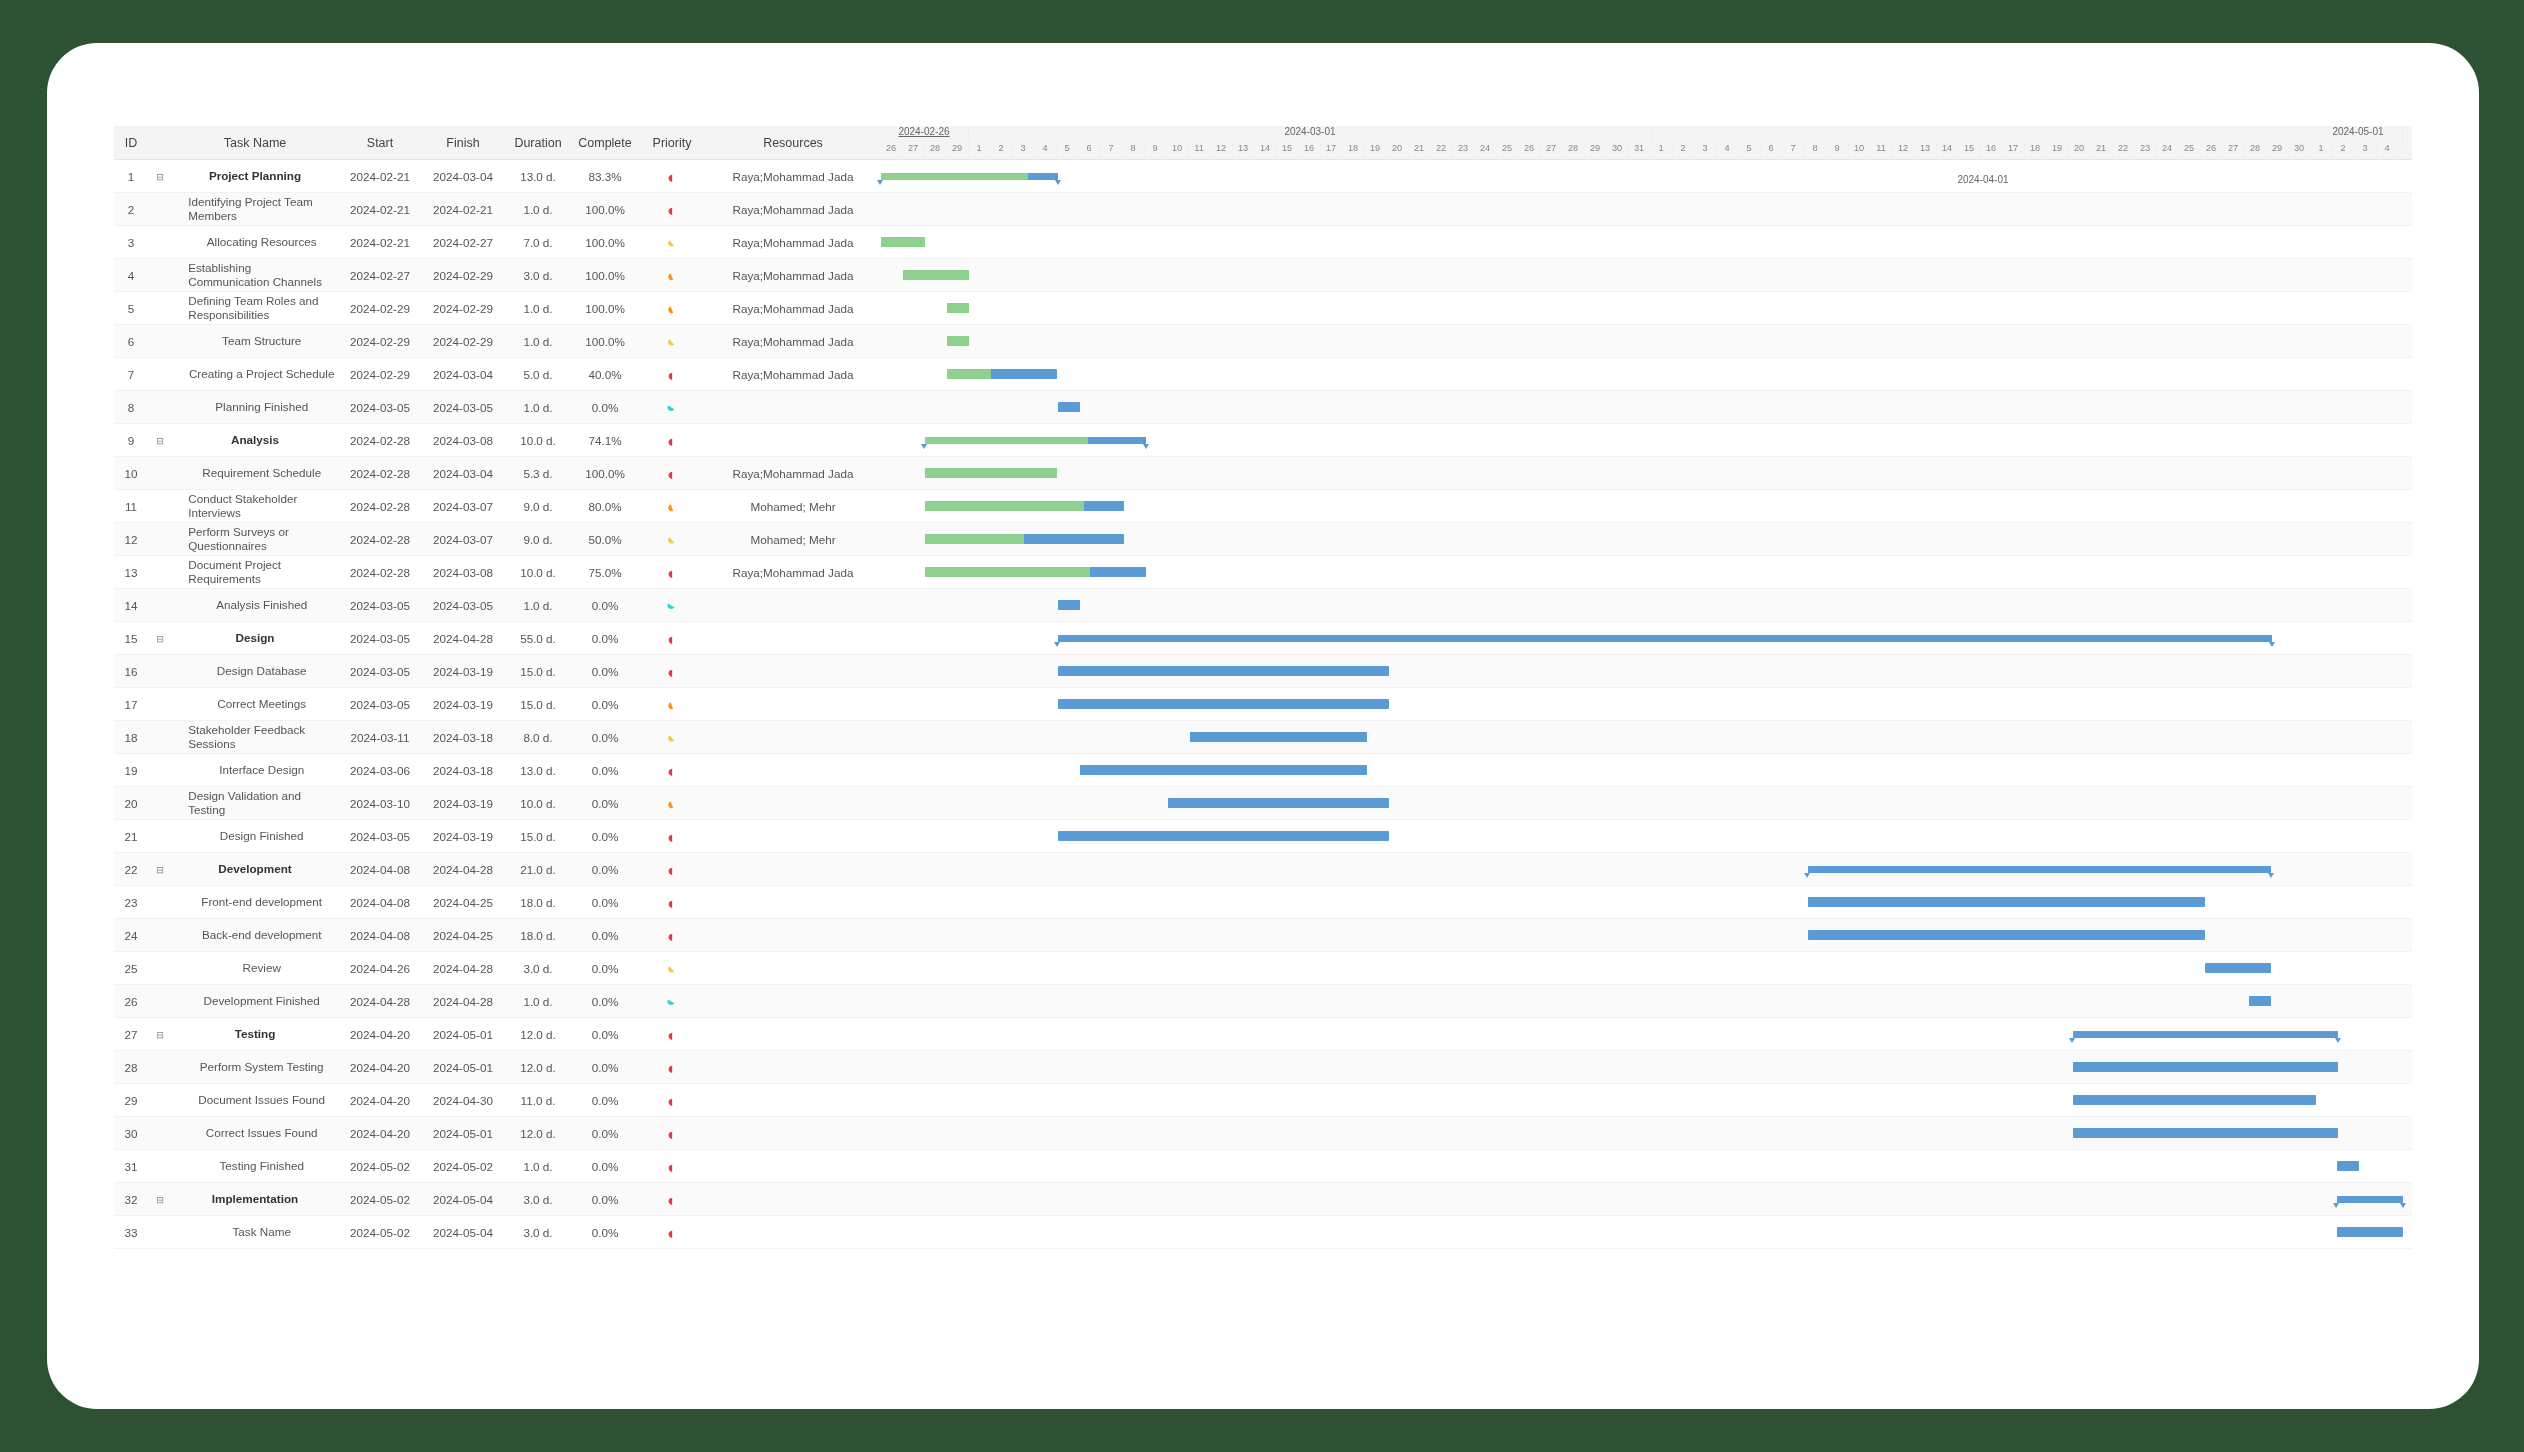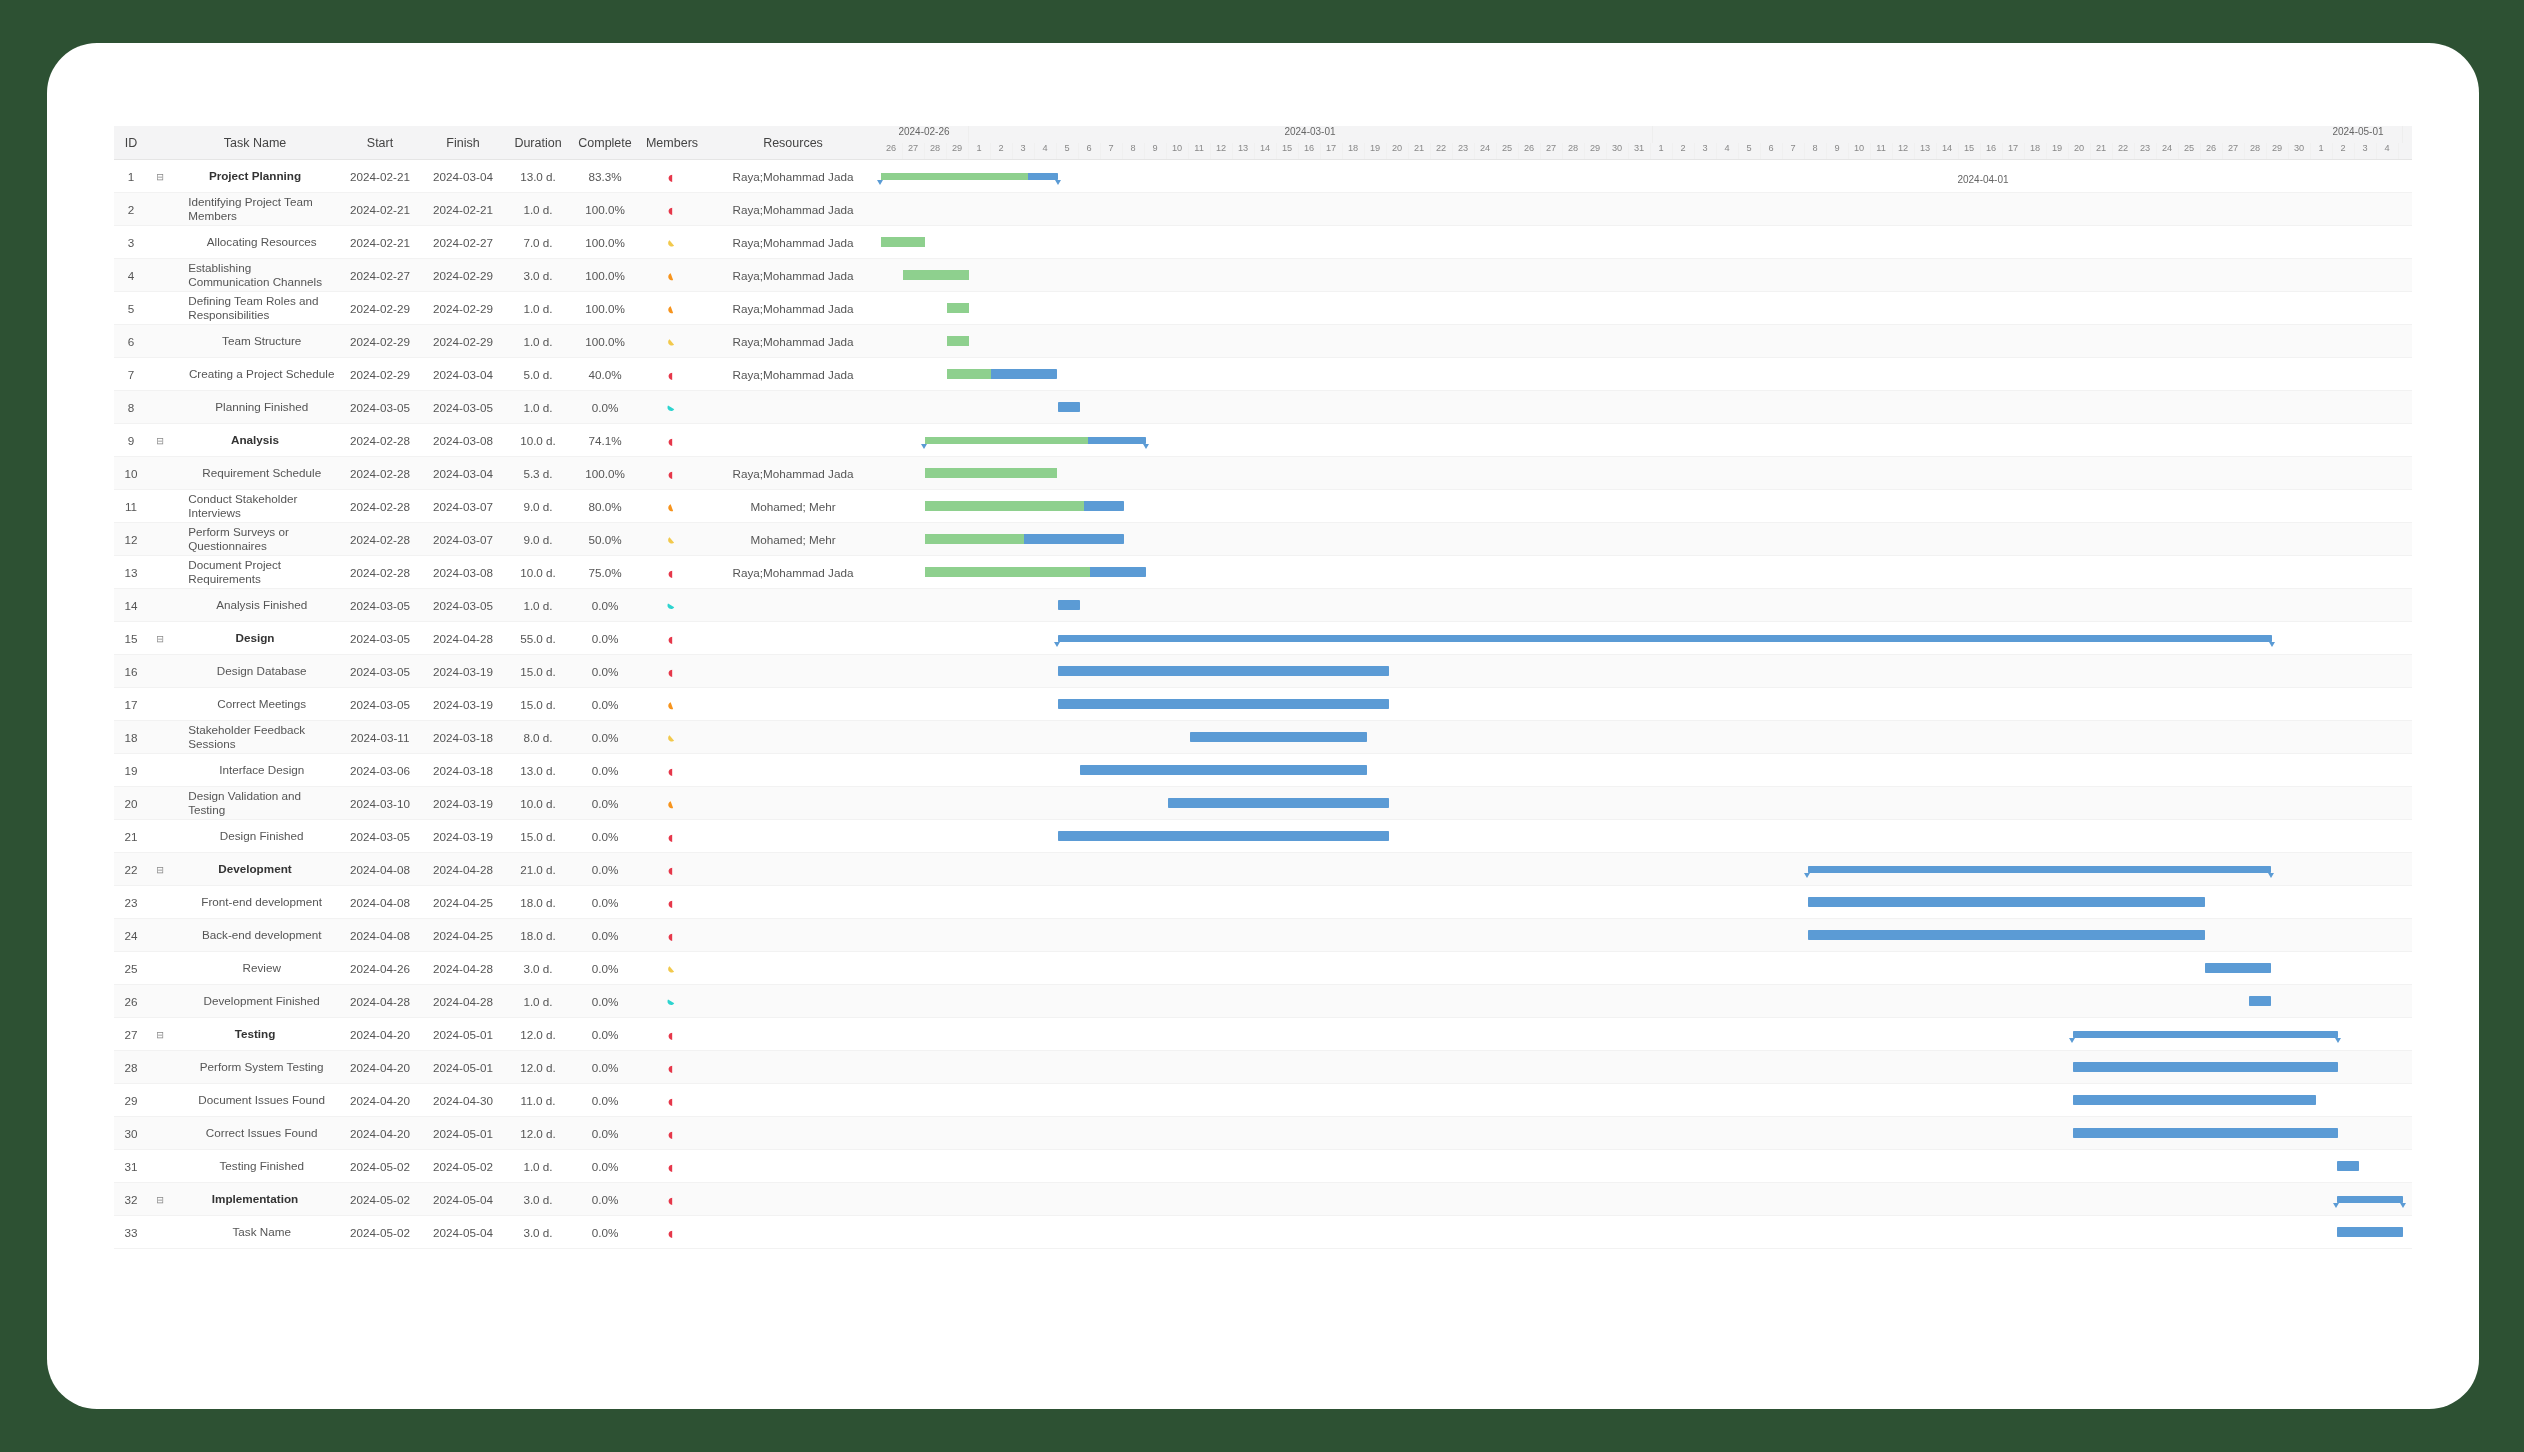--- a/index.html
+++ b/index.html
@@ -161,26 +161,26 @@
   <div class="gantt-container">
     <div class="header-row">
       <div class="left-header">
         <div class="col col-id">ID</div>
         <div class="col col-exp"></div>
         <div class="col col-task">Task Name</div>
         <div class="col col-start">Start</div>
         <div class="col col-finish">Finish</div>
         <div class="col col-dur">Duration</div>
         <div class="col col-complete">Complete</div>
-        <div class="col col-priority">Members</div>
+        <div class="col col-priority">Priority</div>
         <div class="col col-res">Resources</div>
       </div>
       <div class="right-header">
         <div class="month-row" id="month-row">
-            <div class="month-cell" style="width: 88px;">2024-02-26</div>
+            <div class="month-cell" style="width: 88px; text-decoration: underline;">2024-02-26</div>
             <div class="month-cell" style="width: 684px;">2024-03-01</div>
             <div class="month-cell" style="width: 662px; margin-top: 48px;">2024-04-01</div>
             <div class="month-cell" style="width: 88px;">2024-05-01</div>
           </div>
         <div class="day-row" id="day-row">
             <div class="day-cell">26</div>
             <div class="day-cell">27</div>
             <div class="day-cell">28</div>
             <div class="day-cell">29</div>
             <div class="day-cell">1</div>

